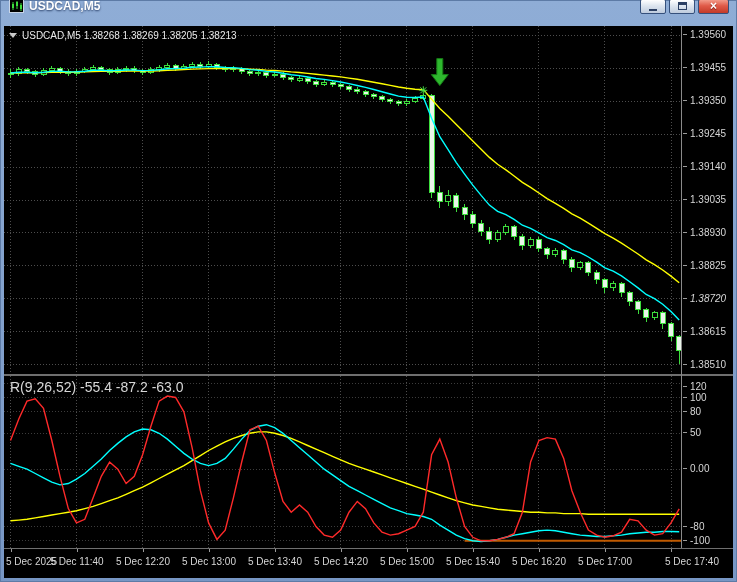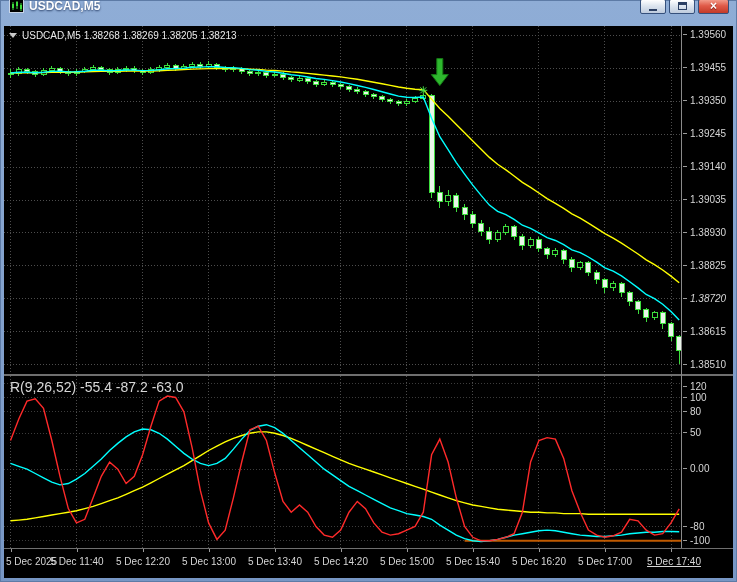--- a/index.html
+++ b/index.html
@@ -311,21 +311,21 @@
         <div class="tlabel" style="left: 337px; transform: translateX(-50%);">5 Dec 14:20</div>
         <div class="ttick" style="left: 403px;"></div>
         <div class="tlabel" style="left: 403px; transform: translateX(-50%);">5 Dec 15:00</div>
         <div class="ttick" style="left: 469px;"></div>
         <div class="tlabel" style="left: 469px; transform: translateX(-50%);">5 Dec 15:40</div>
         <div class="ttick" style="left: 535px;"></div>
         <div class="tlabel" style="left: 535px; transform: translateX(-50%);">5 Dec 16:20</div>
         <div class="ttick" style="left: 601px;"></div>
         <div class="tlabel" style="left: 601px; transform: translateX(-50%);">5 Dec 17:00</div>
         <div class="ttick" style="left: 667px;"></div>
-        <div class="tlabel" style="left: 670px; transform: translateX(-50%); text-decoration: underline;">5 Dec 17:40</div>
+        <div class="tlabel" style="left: 688px; transform: translateX(-50%);">5 Dec 17:40</div>
       </div>
     <div id="priceAxis">
         <div class="plabel" style="top: 4px;">1.39560</div>
         <div class="plabel" style="top: 37px;">1.39455</div>
         <div class="plabel" style="top: 70px;">1.39350</div>
         <div class="plabel" style="top: 103px;">1.39245</div>
         <div class="plabel" style="top: 136px;">1.39140</div>
         <div class="plabel" style="top: 169px;">1.39035</div>
         <div class="plabel" style="top: 202px;">1.38930</div>
         <div class="plabel" style="top: 235px;">1.38825</div>

